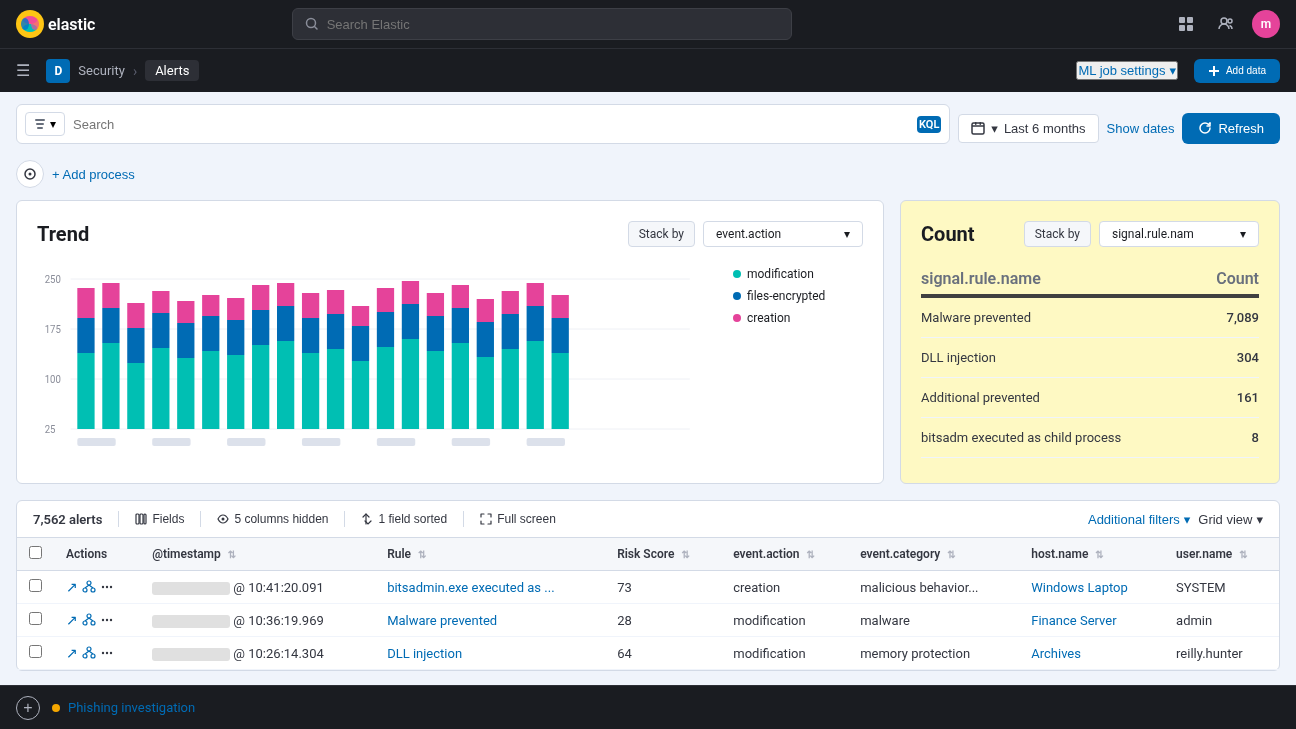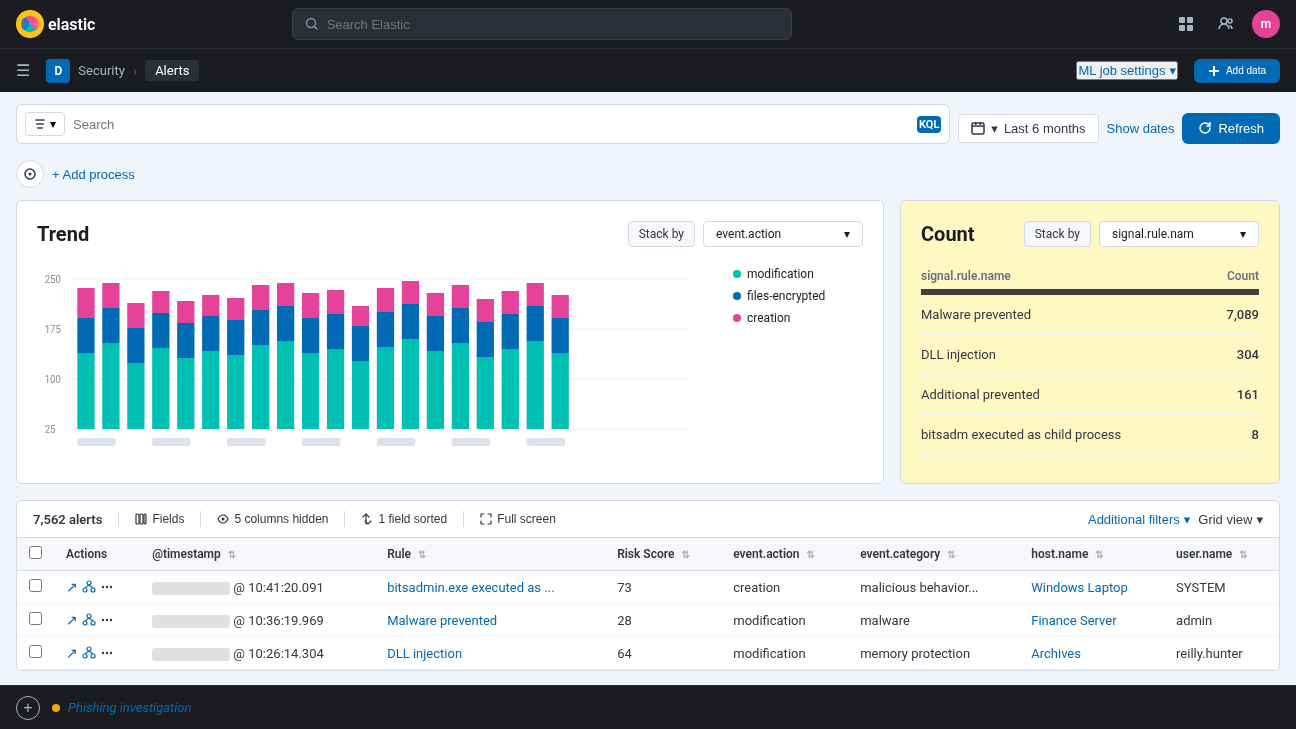--- a/index.html
+++ b/index.html
@@ -331,26 +331,26 @@
       border: 1px solid #d3dae6;
       border-radius: 6px;
       padding: 20px;
     }
     .count-table {
       width: 100%;
       border-collapse: collapse;
       margin-top: 8px;
     }
     .count-table thead th {
-      font-size: 12px;
+      font-size: 16px;
       font-weight: 600;
       color: #69707d;
       text-align: left;
       padding: 6px 0;
-      border-bottom: 6px solid #404040;
+      border-bottom: 4px solid #404040;
     }
     .count-table thead th:last-child {
       text-align: right;
     }
     .count-table tbody tr {
       border-bottom: 1px solid #f0f4fb;
     }
     .count-table tbody td {
       padding: 12px 0;
       font-size: 13px;
@@ -505,21 +505,20 @@
       justify-content: center;
       cursor: pointer;
       font-size: 16px;
     }
     .case-status {
       display: flex;
       align-items: center;
       gap: 8px;
       color: #aeb2be;
       font-size: 13px;
-      font-style: italic;
     }
     .status-dot {
       width: 8px;
       height: 8px;
       border-radius: 50%;
       background: #f5a700;
     }
     .case-link {
       color: #006bb4;
       cursor: pointer;

